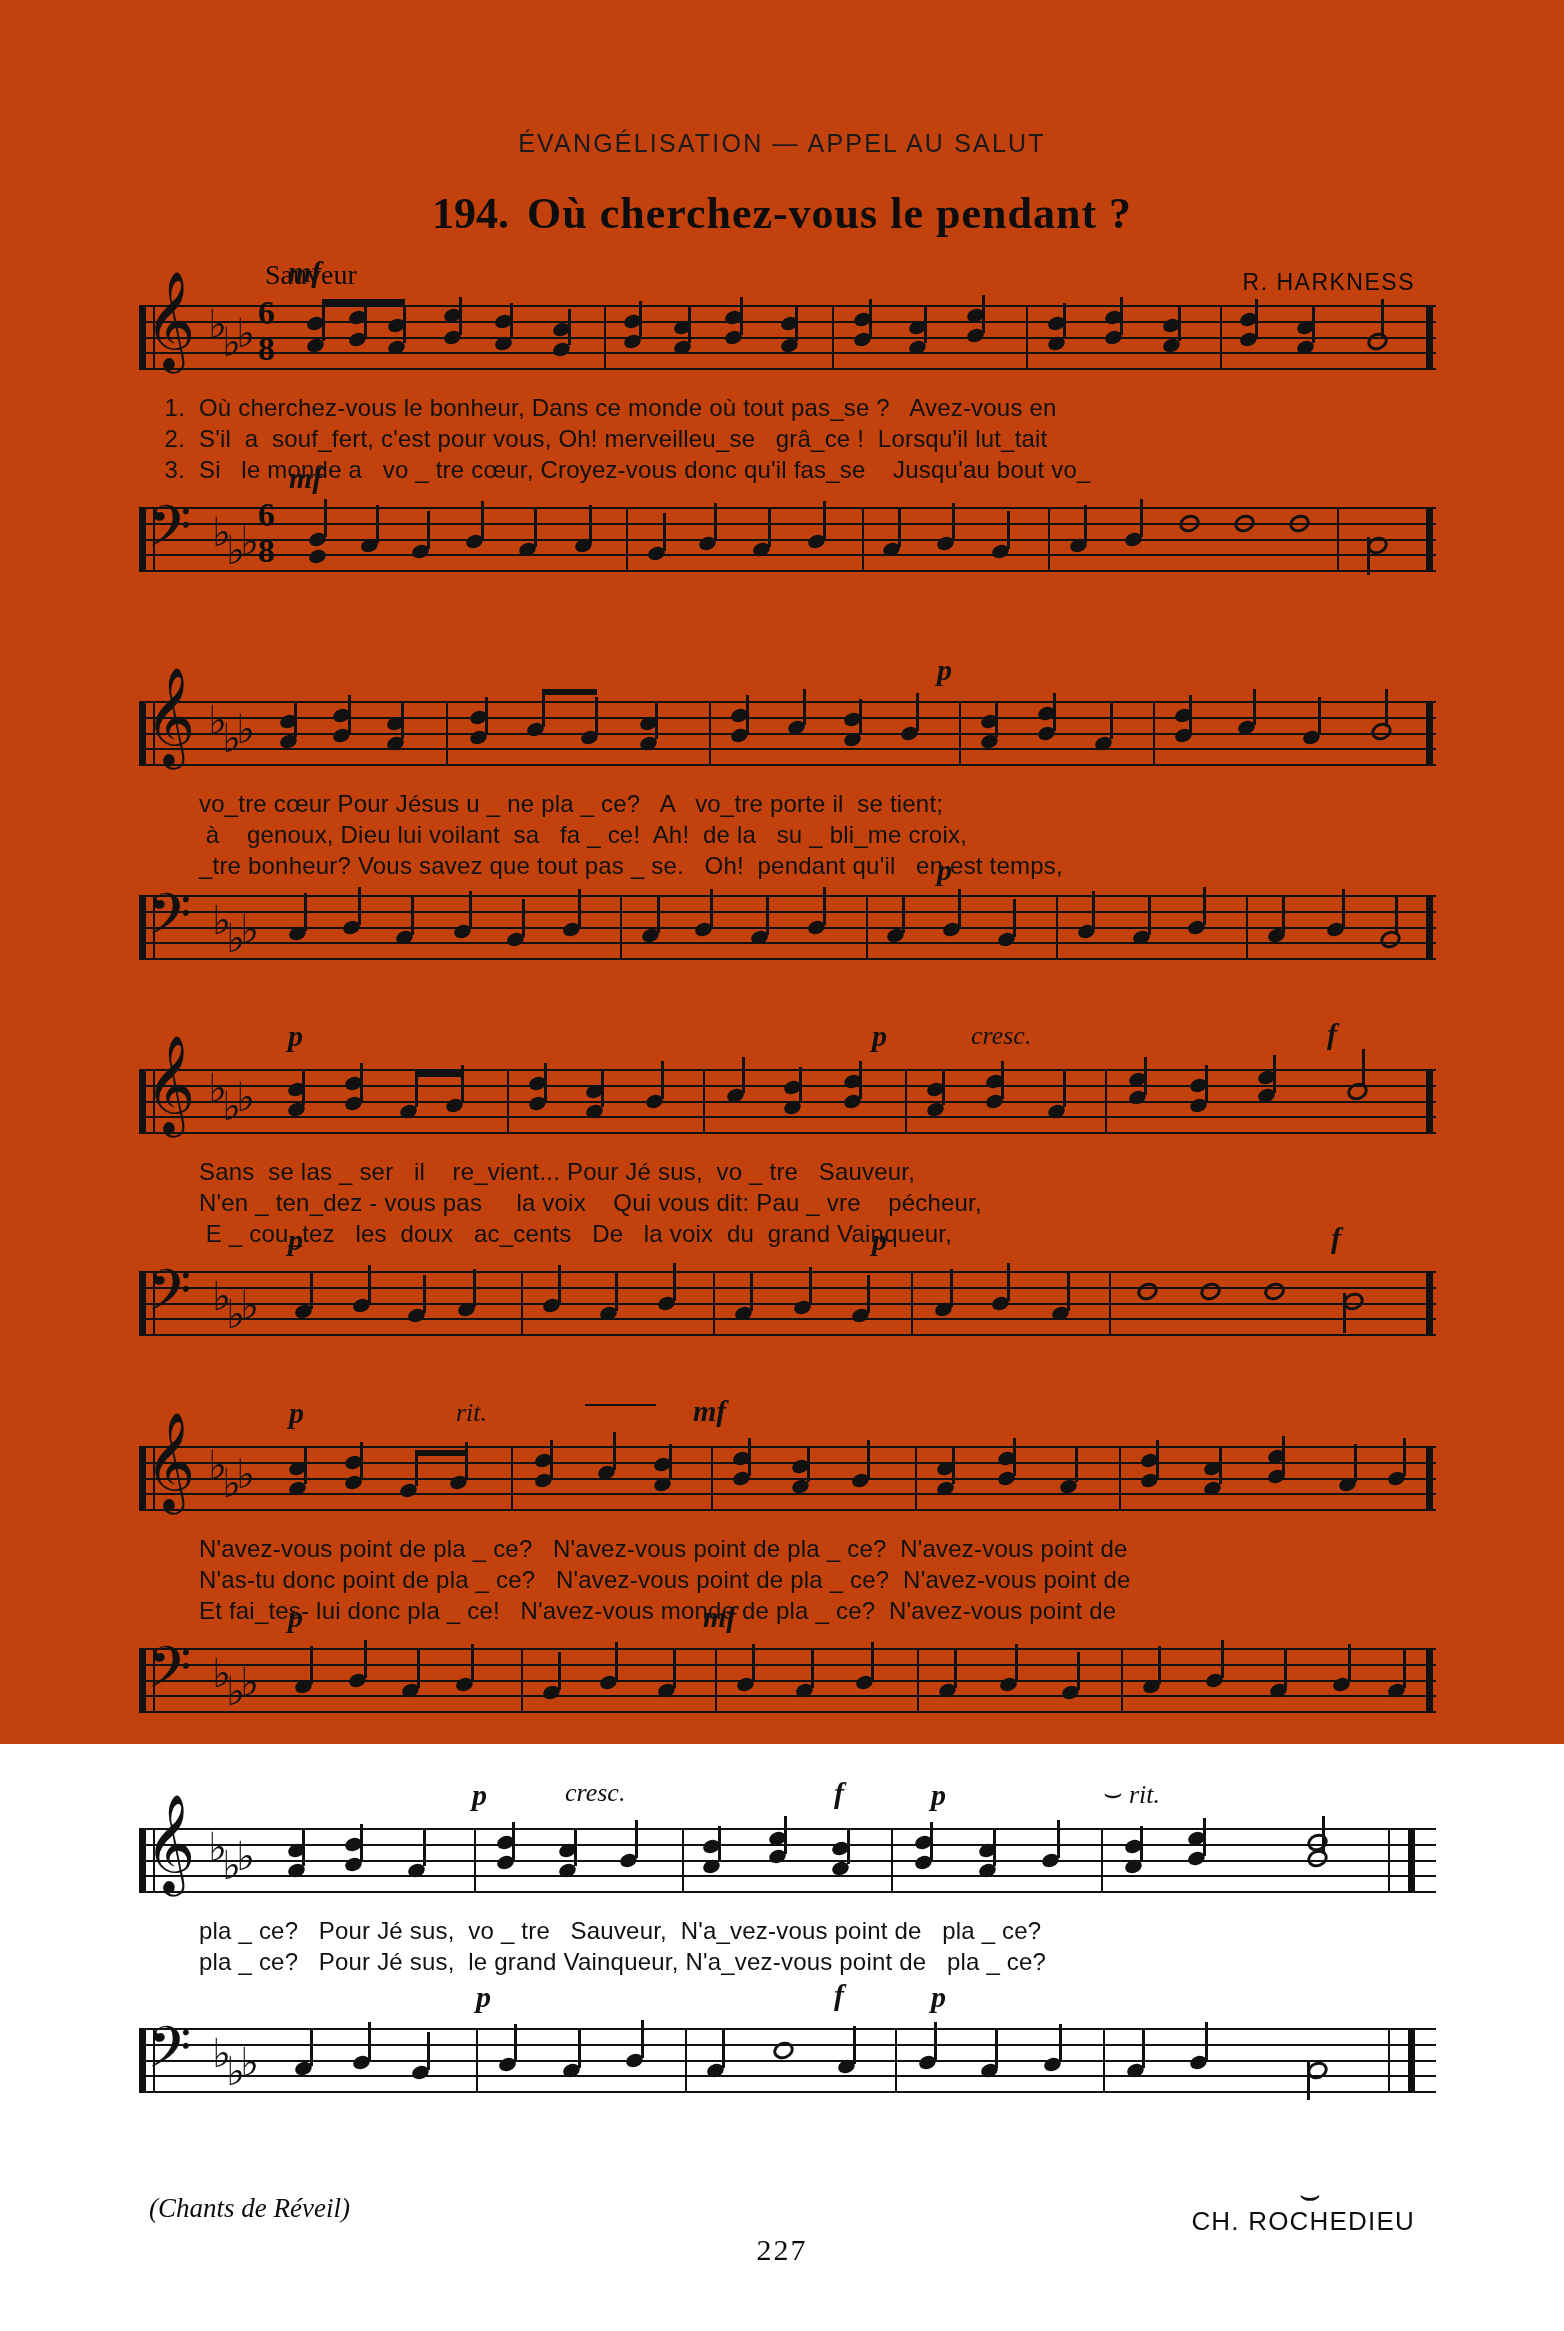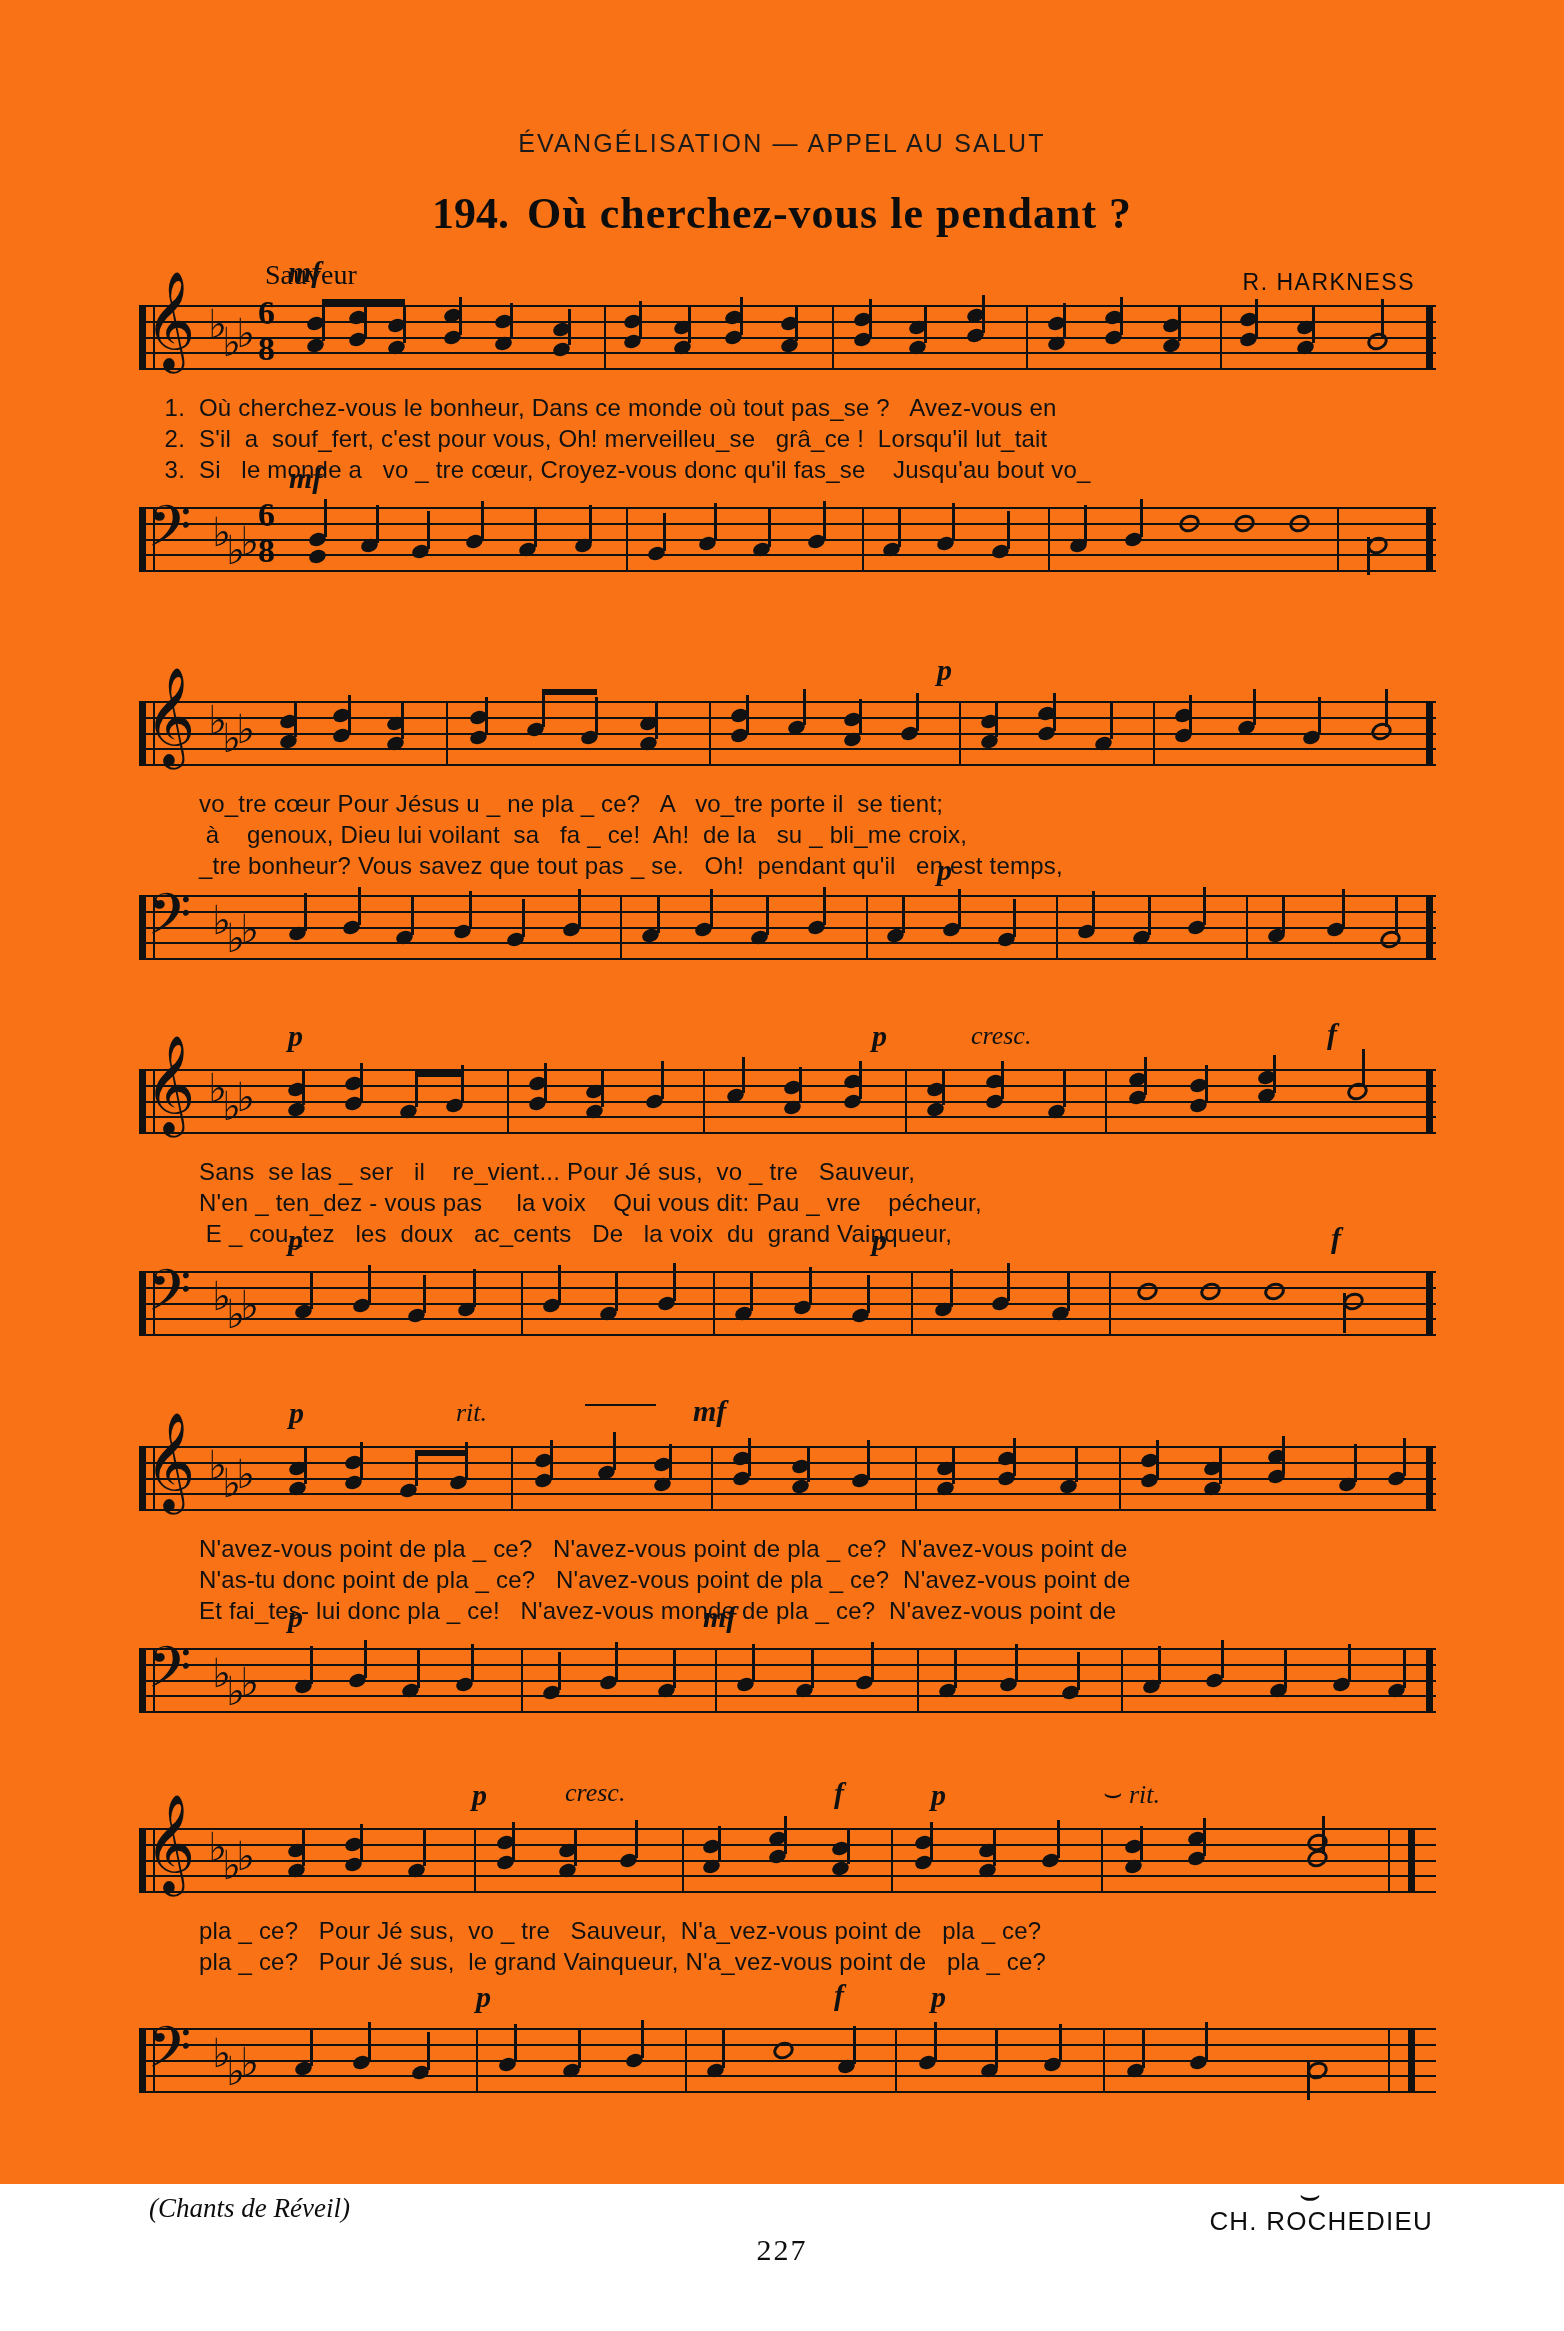--- a/index.html
+++ b/index.html
@@ -12,22 +12,22 @@
     height: 2332px;
     position: relative;
     font-family: "Liberation Serif", serif;
     color: #0d0d0d;
     overflow: hidden;
   }
   .page {
     position: absolute;
     left: 0; top: 0;
     width: 1564px;
-    height: 2184px;
-    background: #f97316;
+    height: 1744px;
+    background: #c2410c;
   }
 
   
   .running-head {
     position: absolute;
     top: 129px;
     left: 0;
     width: 1564px;
     text-align: center;
     font-family: "Liberation Sans", sans-serif;
@@ -226,21 +226,21 @@
     left: 0;
     top: 2233px;
     width: 1564px;
     text-align: center;
     font-family: "Liberation Serif", serif;
     font-size: 30px;
     letter-spacing: 2px;
   }
   .footer-right {
     position: absolute;
-    right: 131px;
+    right: 149px;
     top: 2206px;
     font-family: "Liberation Sans", sans-serif;
     font-size: 26px;
     letter-spacing: 1.2px;
   }
   .fermata {
     position: absolute;
     right: 243px;
     top: 2174px;
     font-family: "DejaVu Sans", sans-serif;

